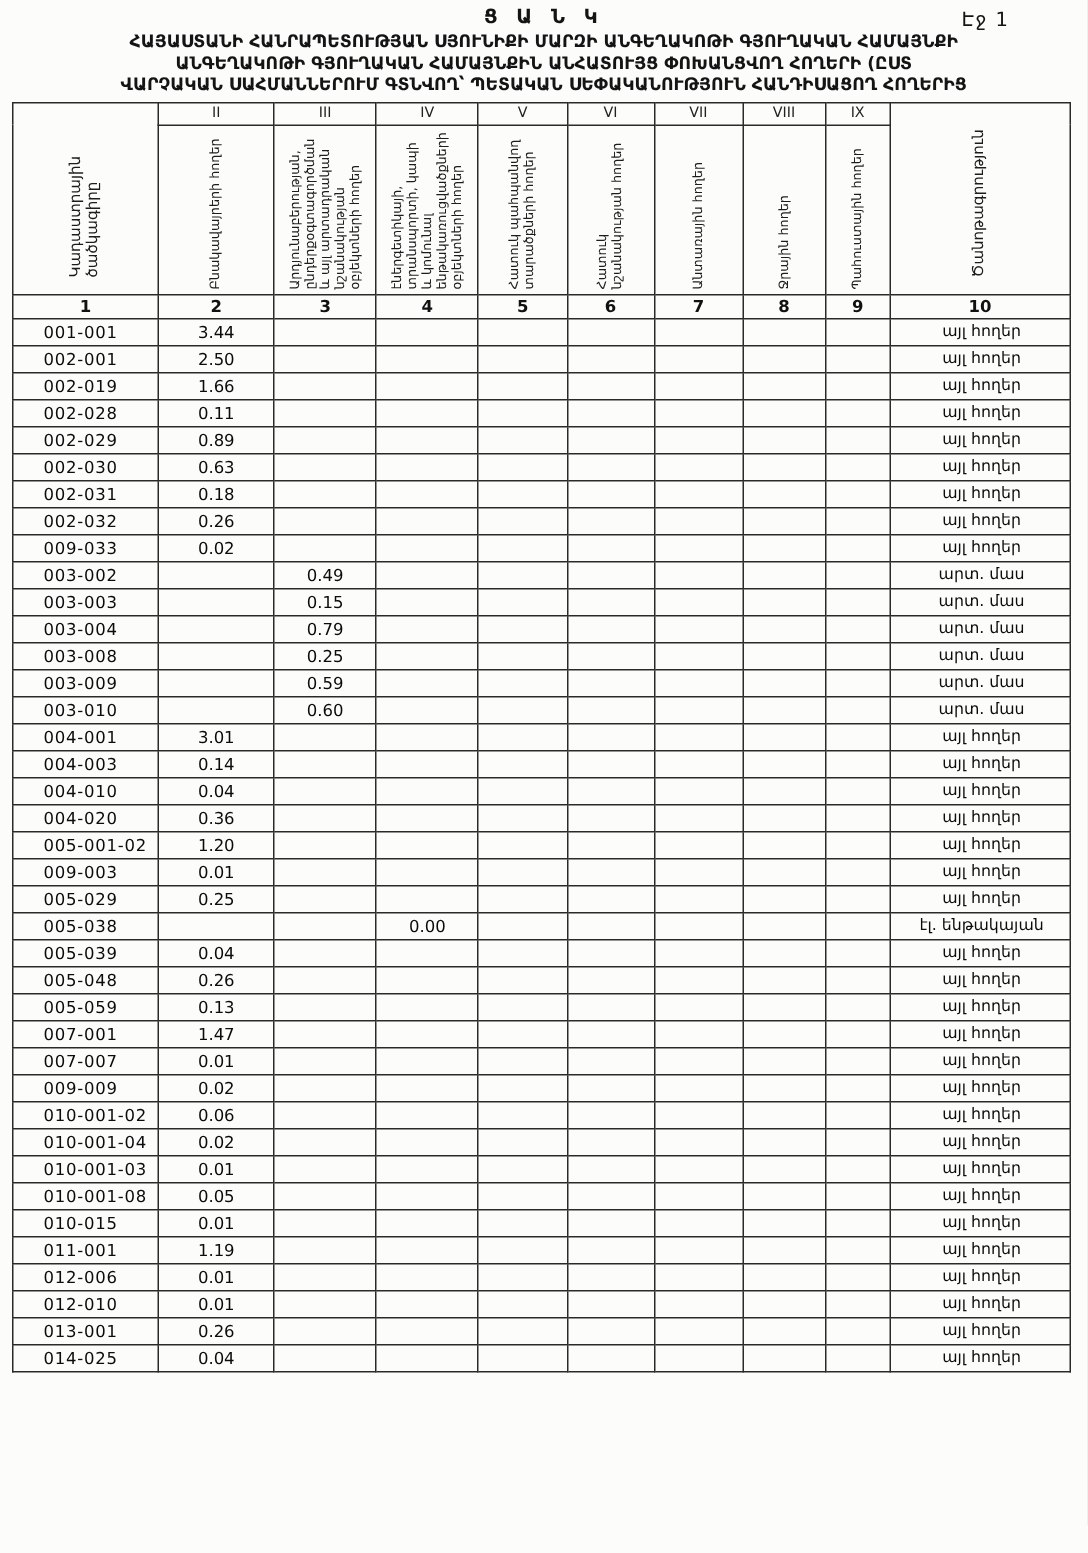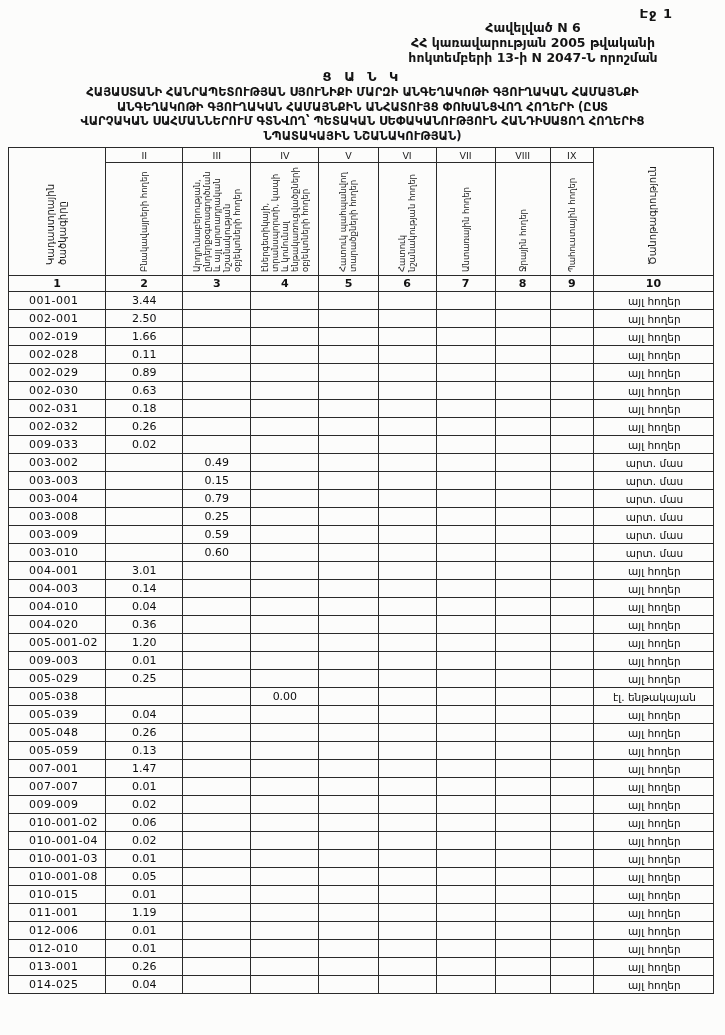--- a/index.html
+++ b/index.html
@@ -7,21 +7,21 @@
     position:relative;
     width:725px;height:1035px;
     background:#fcfcfb;
     color:#141414;
     font-family:"DejaVu Sans", sans-serif;
     overflow:hidden;
     box-sizing:border-box;
   }
   .page-num{
     position:absolute;top:6px;right:52px;
-    font-size:13px;font-weight:bold;letter-spacing:1px;
+    font-size:13px;font-weight:normal;letter-spacing:1px;
   }
   .appendix{
     padding-top:20px;
     margin-left:auto;margin-right:12px;
     width:360px;text-align:center;
     font-size:12.5px;font-weight:bold;line-height:15px;
   }
   .list-title{
     text-align:center;margin-top:4px;
     font-size:13px;font-weight:bold;letter-spacing:4px;
@@ -61,33 +61,27 @@
   tbody td.val{text-align:center;}
   tbody td.note{text-align:center;padding-left:4px;font-size:10.5px;}
 </style>
 </head>
 <body>
 
 <div class="page">
 
   <div class="page-num">Էջ 1</div>
 
-  <div class="appendix">
-    <div>Հավելված N 6</div>
-    <div>ՀՀ կառավարության 2005 թվականի</div>
-    <div>հոկտեմբերի 13-ի N 2047-Ն որոշման</div>
-  </div>
 
   <div class="list-title">Ց Ա Ն Կ</div>
 
   <div class="doc-title">
     <div>ՀԱՅԱՍՏԱՆԻ ՀԱՆՐԱՊԵՏՈՒԹՅԱՆ ՍՅՈՒՆԻՔԻ ՄԱՐԶԻ ԱՆԳԵՂԱԿՈԹԻ ԳՅՈՒՂԱԿԱՆ ՀԱՄԱՅՆՔԻ</div>
     <div>ԱՆԳԵՂԱԿՈԹԻ ԳՅՈՒՂԱԿԱՆ ՀԱՄԱՅՆՔԻՆ ԱՆՀԱՏՈՒՅՑ ՓՈԽԱՆՑՎՈՂ ՀՈՂԵՐԻ (ԸՍՏ</div>
     <div>ՎԱՐՉԱԿԱՆ ՍԱՀՄԱՆՆԵՐՈՒՄ ԳՏՆՎՈՂ՝ ՊԵՏԱԿԱՆ ՍԵՓԱԿԱՆՈՒԹՅՈՒՆ ՀԱՆԴԻՍԱՑՈՂ ՀՈՂԵՐԻՑ</div>
-    <div>ՆՊԱՏԱԿԱՅԻՆ ՆՇԱՆԱԿՈՒԹՅԱՆ)</div>
   </div>
 
   <table class="main">
     <colgroup>
       <col style="width:97px">
         <col style="width:77px">
         <col style="width:68px">
       <col style="width:68px">
         <col style="width:59px">
         <col style="width:58px">

